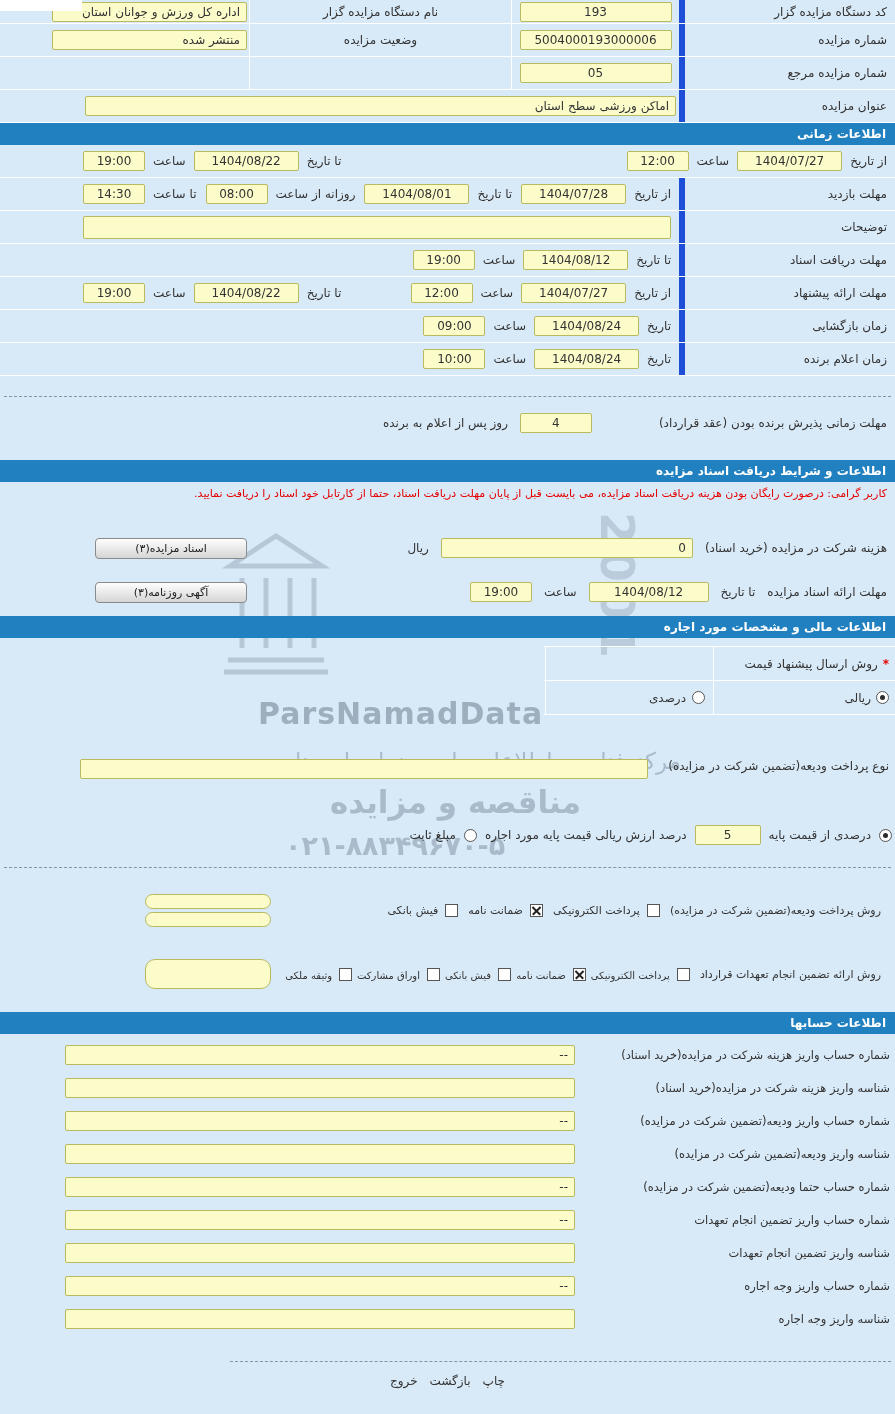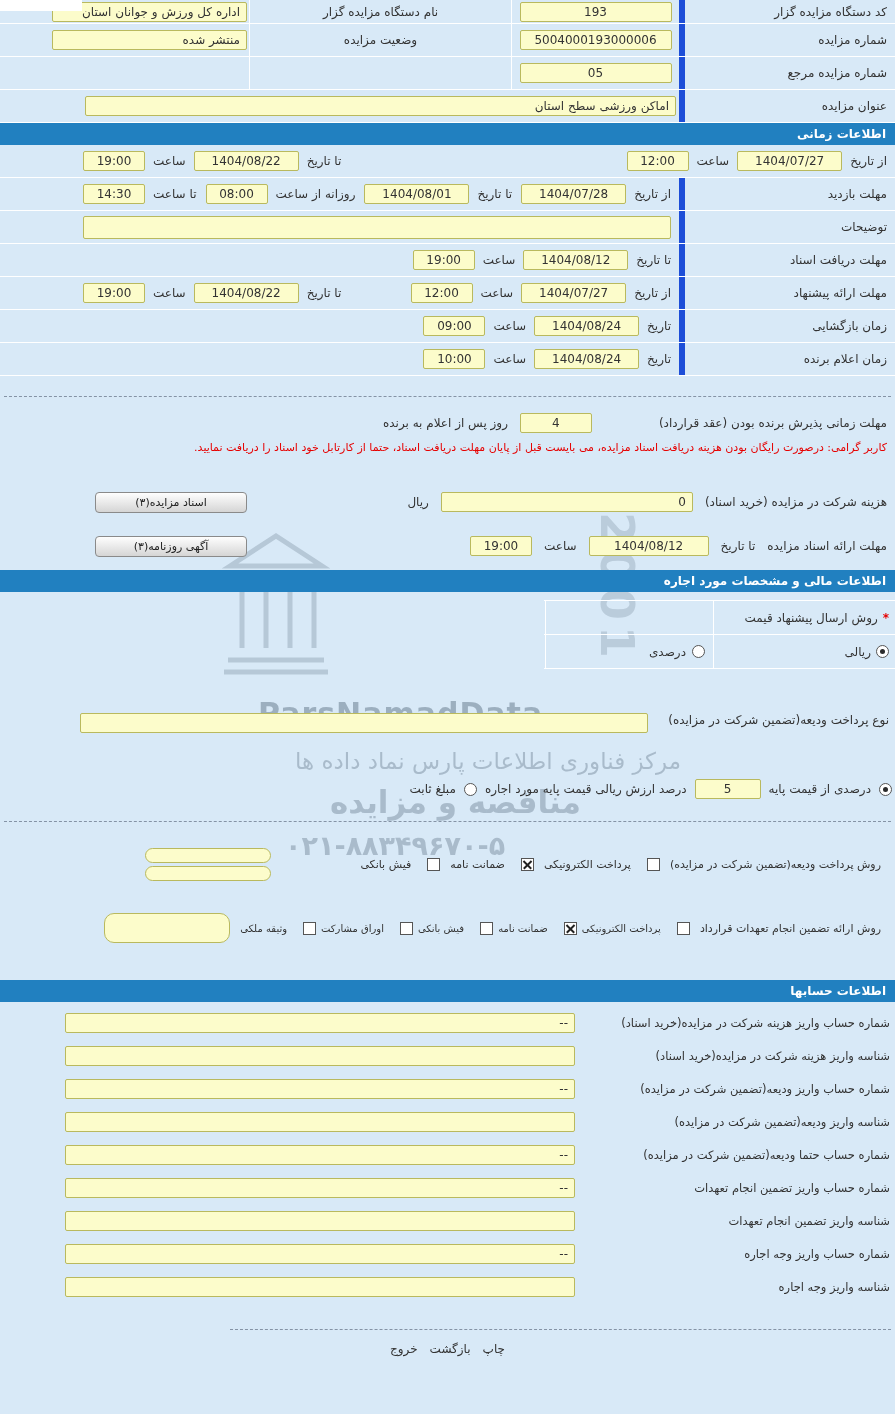--- a/index.html
+++ b/index.html
@@ -12,21 +12,21 @@
 .wm-brand{top:696px;left:258px;font-size:30px;font-weight:bold;letter-spacing:1px;opacity:.7;direction:ltr}
 .wm-line1{top:748px;left:295px;font-size:23px;opacity:.55}
 .wm-line2{top:784px;left:330px;font-size:31px;font-weight:bold;opacity:.55}
 .wm-phone{top:830px;left:285px;font-size:27px;font-weight:bold;letter-spacing:5px;opacity:.55;direction:ltr}
 .wm-year{top:512px;left:590px;font-size:46px;font-weight:bold;opacity:.35;writing-mode:vertical-rl;letter-spacing:6px;direction:ltr}
 .wm-building{position:absolute;top:528px;left:222px;opacity:.4}
 .whitebox{position:absolute;top:0;left:0;width:82px;height:11px;background:#fff;z-index:3}
 .content{position:relative;z-index:1}
 
 .sec{height:22px;line-height:22px;background:#2180c0;color:#fff;font-weight:bold;padding:0 9px;font-size:12px}
-.h2m{margin-top:24px}.h3m{margin-top:12px}.hsec4{margin-top:32px}
+.h2m{margin-top:24px}.h3m{margin-top:12px}.hsec4{margin-top:18px}
 
 .trow{display:flex;border-bottom:1px solid #fff;align-items:stretch}
 .h24{height:24px}.h33{height:33px}.h34{height:34px}
 .lab{width:216px;border-left:6px solid #1d4ed8;display:flex;align-items:center;padding:0 8px 0 12px;white-space:nowrap}
 .vcell{width:168px;border-left:1px solid #fff;display:flex;align-items:center;justify-content:center;padding:0 2px}
 .lab2{width:262px;border-left:1px solid #fff;display:flex;align-items:center;justify-content:center;white-space:nowrap}
 .vcell2{flex:1;display:flex;align-items:center;padding:0 2px}
 .tcontent{flex:1;display:flex;align-items:center;gap:8px;padding:0 8px 0 83px;white-space:nowrap}
 .tcontent.ttl{padding:0 3px 0 85px}
 .sb{justify-content:space-between}
@@ -58,21 +58,21 @@
 .rb{width:13px;height:13px;border:1px solid #555;border-radius:50%;background:#fff;position:relative;flex:none;cursor:pointer}
 .rb.checked::after{content:"";position:absolute;inset:3px;border-radius:50%;background:#2b2b2b}
 .cb{width:13px;height:13px;border:1px solid #555;background:#fff;position:relative;flex:none;cursor:pointer}
 .cb.checked::before,.cb.checked::after{content:"";position:absolute;left:0;top:5.5px;width:11px;height:1.5px;background:#222}
 .cb.checked::before{transform:rotate(45deg)}
 .cb.checked::after{transform:rotate(-45deg)}
 .cbx-row{display:flex;align-items:center;gap:10px;padding:0 14px 0 145px;min-height:36px;white-space:nowrap}
 .cbx1{margin-top:24px}
 .cbx2{margin-top:26px;min-height:40px}
 .opts{display:flex;align-items:center;gap:10px}
-.opt{display:flex;align-items:center;gap:16px}
+.opt{display:flex;align-items:flex-end;gap:7px}
 .cbx1 .lbl,.cbx1 .opts,.cbx2 .lbl{font-size:11px}
 .cbx2 .opts{font-size:10px;gap:5px}
 .pills{margin-inline-start:auto;display:flex;flex-direction:column;gap:3px}
 .pill{width:126px;height:15px;background:#fcfccb;border:1px solid #b9b95e;border-radius:8px}
 .pill.tall{height:30px;border-radius:10px}
 
 .accounts{margin-top:4px}
 .acc-row{display:flex;align-items:center;justify-content:space-between;height:33px;padding:0 5px 0 65px;white-space:nowrap}
 .acc-row .albl{font-size:11.5px}
 
@@ -247,20 +247,21 @@
     </div>
 
     <div class="dash"></div>
 
     <div class="accept-row">
       <span>مهلت زمانی پذیرش برنده بودن (عقد قرارداد)</span>
       <input class="inp c w72 ml55" value="4" style="">
       <span>روز پس از اعلام به برنده</span>
     </div>
 
+    <div class="sec h2m">اطلاعات و شرایط دریافت اسناد مزایده</div>
     <div class="warning">کاربر گرامی: درصورت رایگان بودن هزینه دریافت اسناد مزایده، می بایست قبل از پایان مهلت دریافت اسناد، حتما از کارتابل خود اسناد را دریافت نمایید.</div>
 
     <div class="frow fee">
       <span>هزینه شرکت در مزایده (خرید اسناد)</span>
       <input class="inp w252" value="0" style="">
       <span>ریال</span>
       <button class="gbtn">اسناد مزایده(۳)</button>
     </div>
 
     <div class="frow dl">

